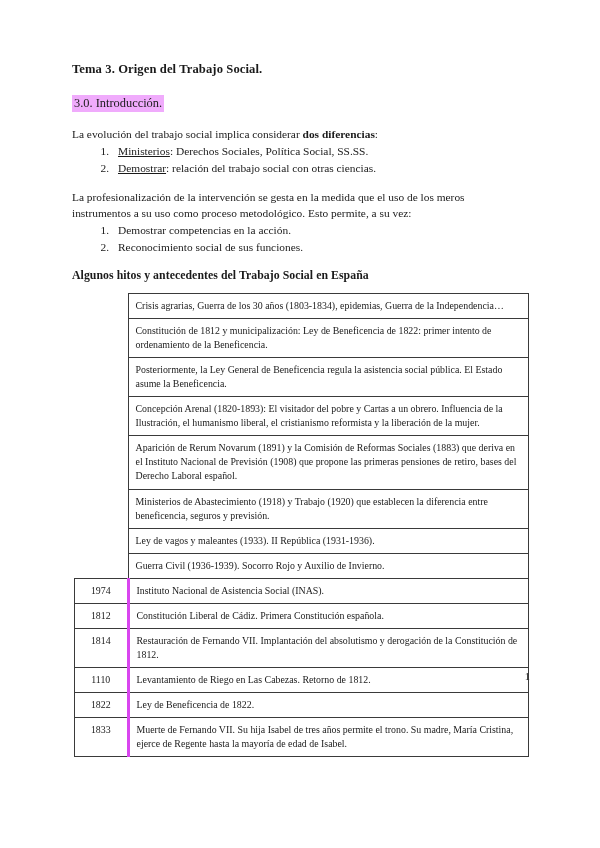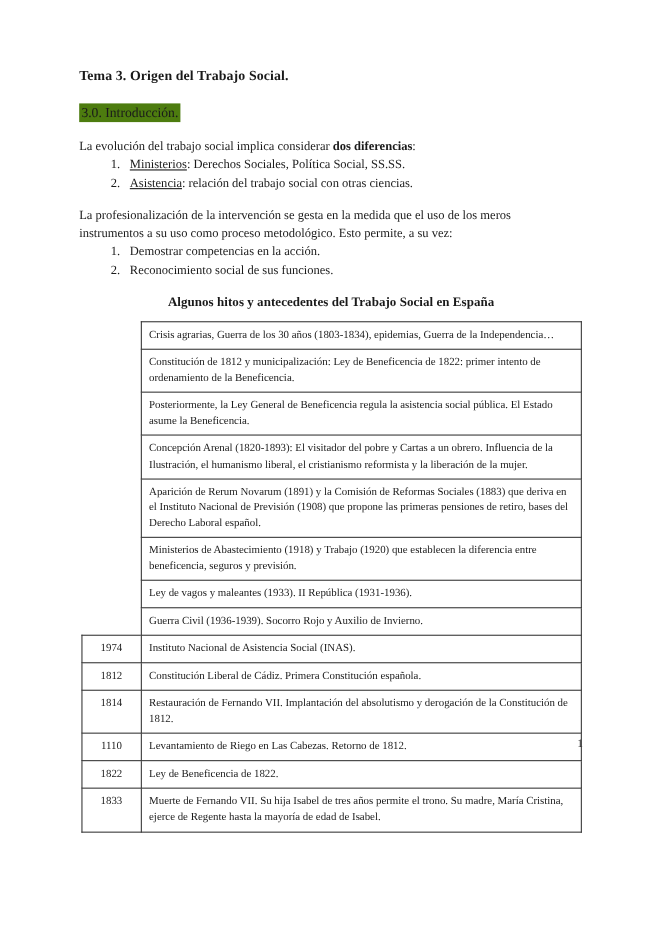--- a/index.html
+++ b/index.html
@@ -32,21 +32,21 @@
     margin: 0 0 16px 0;
     line-height: 1.2;
   }
 
   .section-heading-wrap {
     margin: 0 0 14px 0;
   }
   .section-heading {
     display: inline;
     font-size: 12.4px;
-    background: #4d7c0f;
+    background: #f0abfc;
     padding: 1px 2px 2px 2px;
     line-height: 1.35;
   }
 
   .para {
     font-size: 11.4px;
     line-height: 1.42;
     margin: 0 0 1px 0;
   }
   .para.wide { width: 432px; }
@@ -65,21 +65,20 @@
   }
   ol.numlist li::marker {
     font-size: 11.4px;
   }
 
   .sub-heading {
     font-size: 11.8px;
     font-weight: bold;
     margin: 12px 0 10px 0;
     letter-spacing: 0.05px;
-    text-align: center;
   }
 
   
   .hitos-table {
     border-collapse: collapse;
     width: 455px;
     margin-left: 2px;
     table-layout: fixed;
   }
   .hitos-table td {
@@ -94,21 +93,21 @@
     padding: 0;
     width: 53px;
   }
   .hitos-table td.year {
     width: 53px;
     text-align: center;
     font-size: 9.9px;
     padding: 5px 4px;
   }
   .hitos-table tr.has-year td.year + td {
-    border-left: 1px solid #d946ef;
+    border-left: 3px solid #d946ef;
     margin-top: 10px;
   }
 
   .page-number {
     position: absolute;
     right: 70px;
     bottom: 36px;
     font-size: 10.5px;
     color: #333;
   }
@@ -123,21 +122,21 @@
   <div class="section-heading-wrap">
     <span class="section-heading">3.0. Introducción.</span>
   </div>
 
   <p class="para wide">
     <span>La evolución del trabajo social implica considerar </span><span class="bold">dos diferencias</span><span>:</span>
   </p>
 
   <ol class="numlist">
     <li><span class="uline">Ministerios</span><span>: Derechos Sociales, Política Social, SS.SS.</span></li>
-    <li><span class="uline">Asistencia</span><span>: relación del trabajo social con otras ciencias.</span></li>
+    <li><span class="uline">Demostrar</span><span>: relación del trabajo social con otras ciencias.</span></li>
   </ol>
 
   <p class="para wide">La profesionalización de la intervención se gesta en la medida que el uso de los meros instrumentos a su uso como proceso metodológico. Esto permite, a su vez:</p>
 
   <ol class="numlist">
     <li>Demostrar competencias en la acción.</li>
     <li>Reconocimiento social de sus funciones.</li>
   </ol>
 
   <h2 class="sub-heading">Algunos hitos y antecedentes del Trabajo Social en España</h2>

